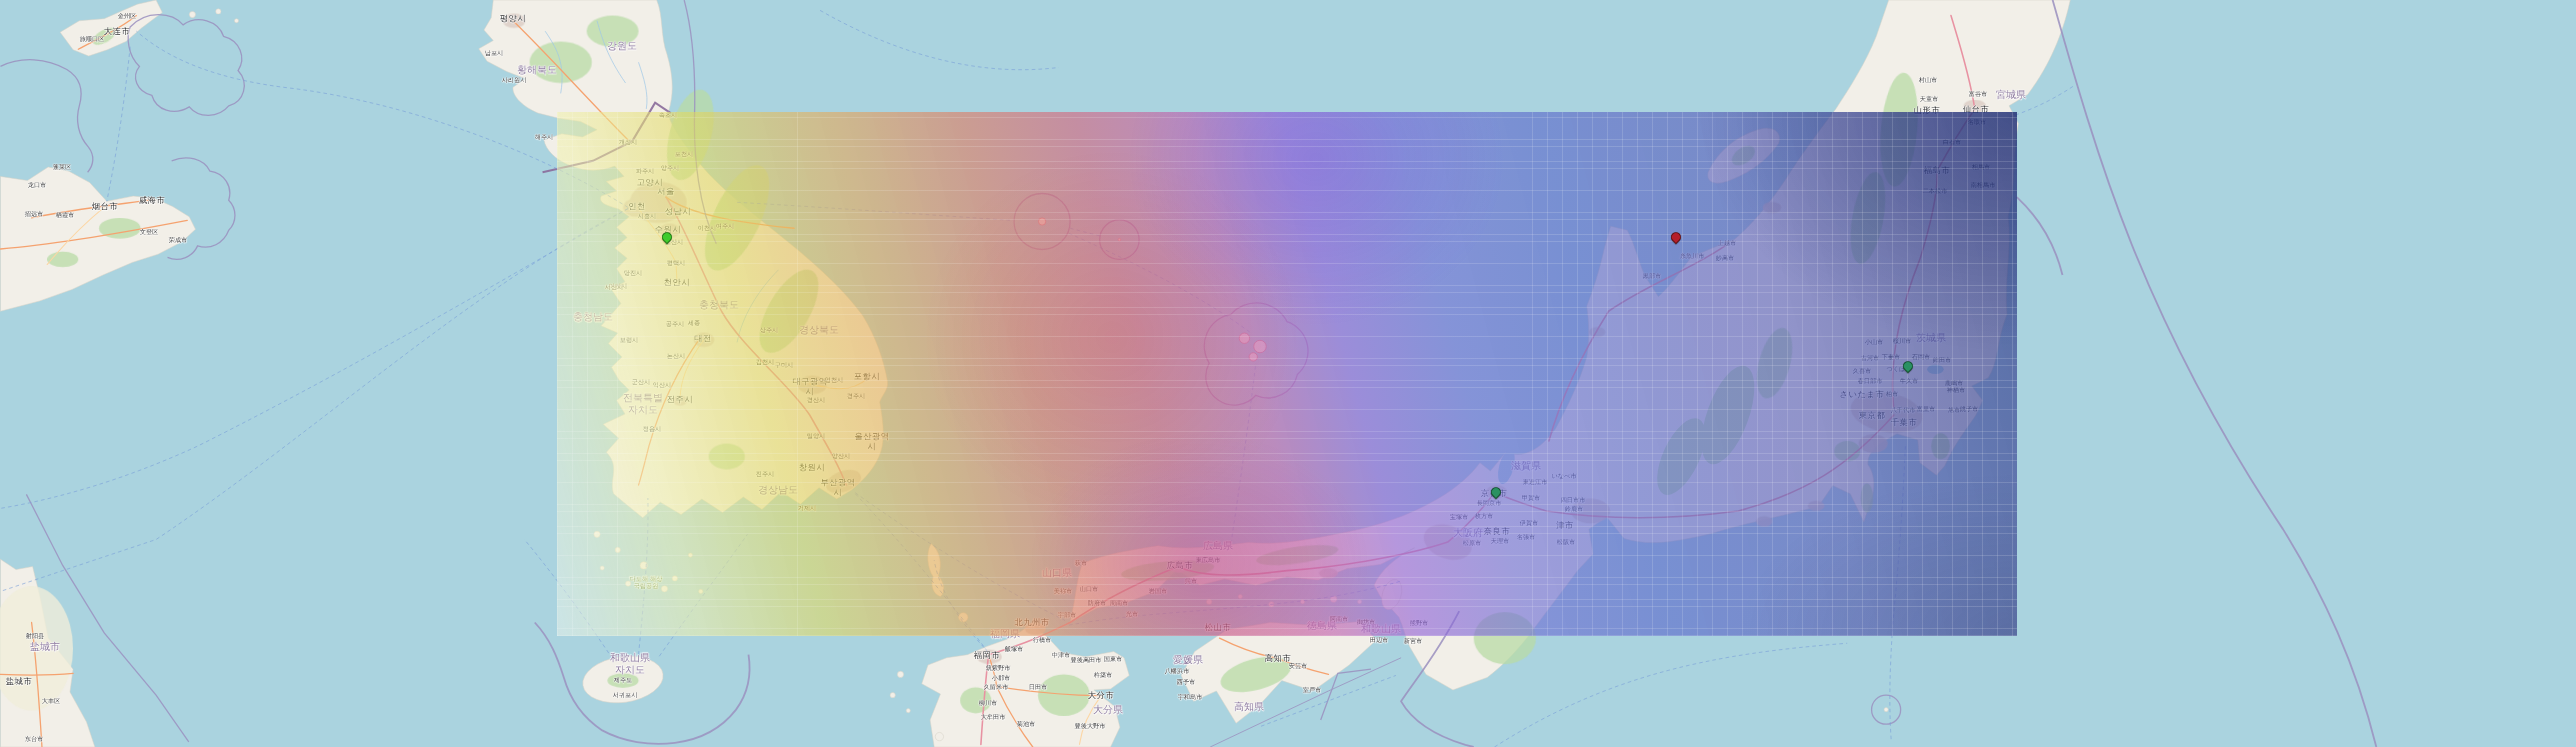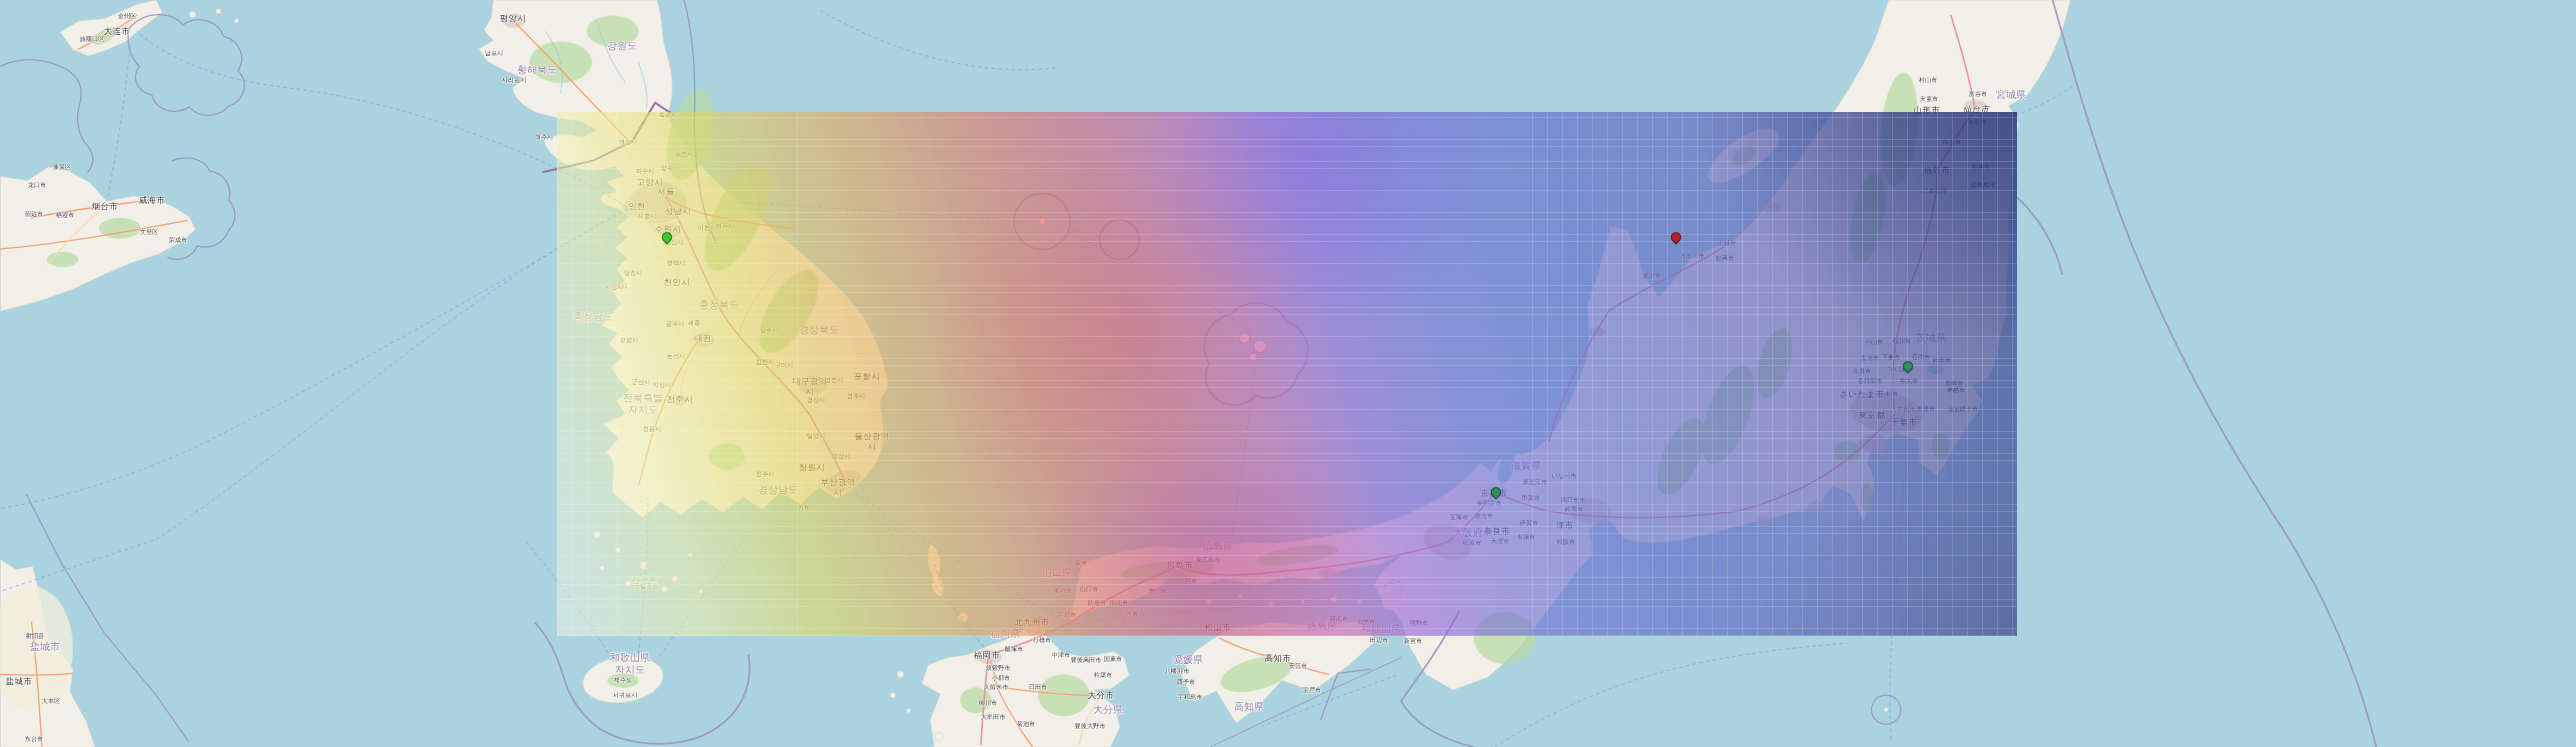--- a/index.html
+++ b/index.html
@@ -408,21 +408,21 @@
       <span class="lbl" style="left: 1926px; top: 409px;">富里市</span>
       <span class="lbl" style="left: 1954px; top: 410px;">旭市</span>
       <span class="lbl" style="left: 1969px; top: 409px;">銚子市</span>
       <span class="lbl m" style="left: 1872px; top: 416px;">東京都</span>
       <span class="lbl m" style="left: 1904px; top: 423px;">千葉市</span>
       <span class="lbl" style="left: 1928px; top: 80px;">村山市</span>
       <span class="lbl" style="left: 1929px; top: 99px;">天童市</span>
       <span class="lbl m" style="left: 1927px; top: 111px;">山形市</span>
       <span class="lbl" style="left: 1978px; top: 94px;">富谷市</span>
       <span class="lbl p" style="left: 2011px; top: 95px;">宮城県</span>
-      <span class="lbl m" style="left: 1976px; top: 110px; font-style: italic;">仙台市</span>
+      <span class="lbl m" style="left: 1976px; top: 110px;">仙台市</span>
       <span class="lbl" style="left: 1977px; top: 122px;">名取市</span>
       <span class="lbl" style="left: 1952px; top: 142px;">白石市</span>
       <span class="lbl m" style="left: 1937px; top: 171px;">福島市</span>
       <span class="lbl" style="left: 1981px; top: 167px;">相馬市</span>
       <span class="lbl" style="left: 1983px; top: 185px;">南相馬市</span>
       <span class="lbl" style="left: 1935px; top: 191px;">二本松市</span>
     </div>
 
   <div id="heat-overlay" style="left: 557px; top: 112px; width: 1460px; height: 524px; background-image: repeating-linear-gradient(90deg, rgba(255, 255, 255, 0.15) 0px, rgba(255, 255, 255, 0.15) 0.5px, transparent 0.5px, transparent 15px), repeating-linear-gradient(0deg, rgba(255, 255, 255, 0.15) 0px, rgba(255, 255, 255, 0.15) 0.5px, transparent 0.5px, transparent 7.3px), radial-gradient(270px 239px at 52% 9%, rgba(125, 95, 220, 0.35), rgba(125, 95, 220, 0) 70%), radial-gradient(244px 187px at 44% 86%, rgba(170, 80, 180, 0.3), rgba(170, 80, 180, 0) 70%), radial-gradient(270px 270px at 38% 43%, rgba(215, 90, 90, 0.22), rgba(215, 90, 90, 0) 70%), radial-gradient(426px 322px at 100% 0%, rgba(28, 42, 108, 0.5), rgba(28, 42, 108, 0) 75%), radial-gradient(374px 218px at 100% 100%, rgba(70, 85, 130, 0.35), rgba(70, 85, 130, 0) 75%), linear-gradient(75deg, rgba(250, 252, 240, 0.42) 0%, rgba(240, 240, 168, 0.55) 9%, rgba(226, 216, 94, 0.58) 17%, rgba(230, 168, 88, 0.6) 26%, rgba(222, 124, 98, 0.62) 34%, rgba(212, 100, 124, 0.62) 41%, rgba(196, 96, 168, 0.62) 48%, rgba(146, 100, 214, 0.63) 54%, rgba(110, 110, 212, 0.63) 61%, rgba(92, 106, 202, 0.64) 70%, rgba(92, 98, 186, 0.65) 82%, rgba(48, 62, 134, 0.7) 100%);"></div>
 

